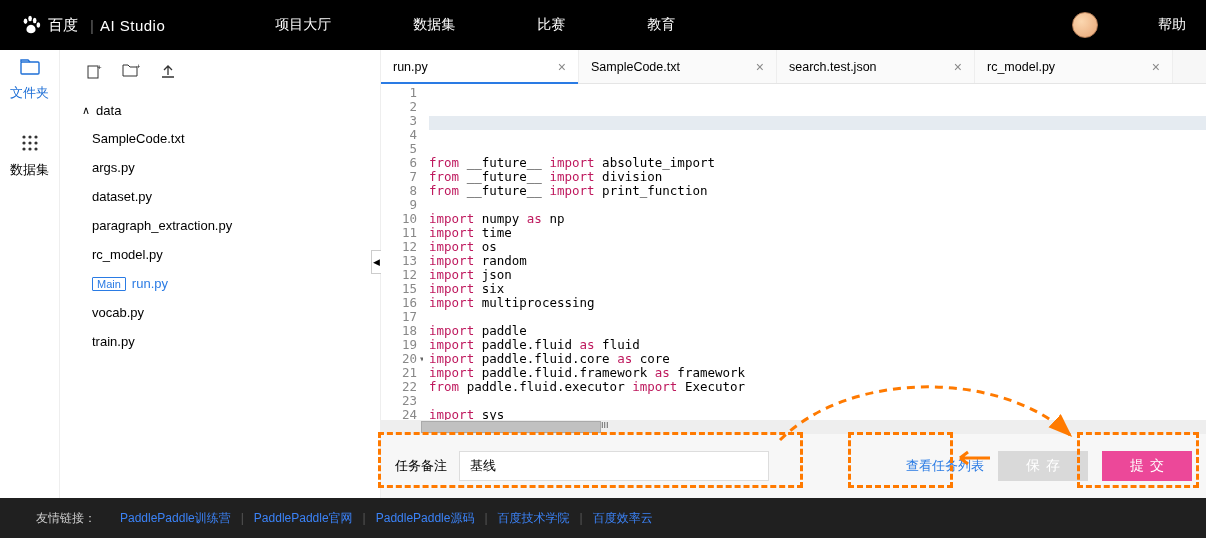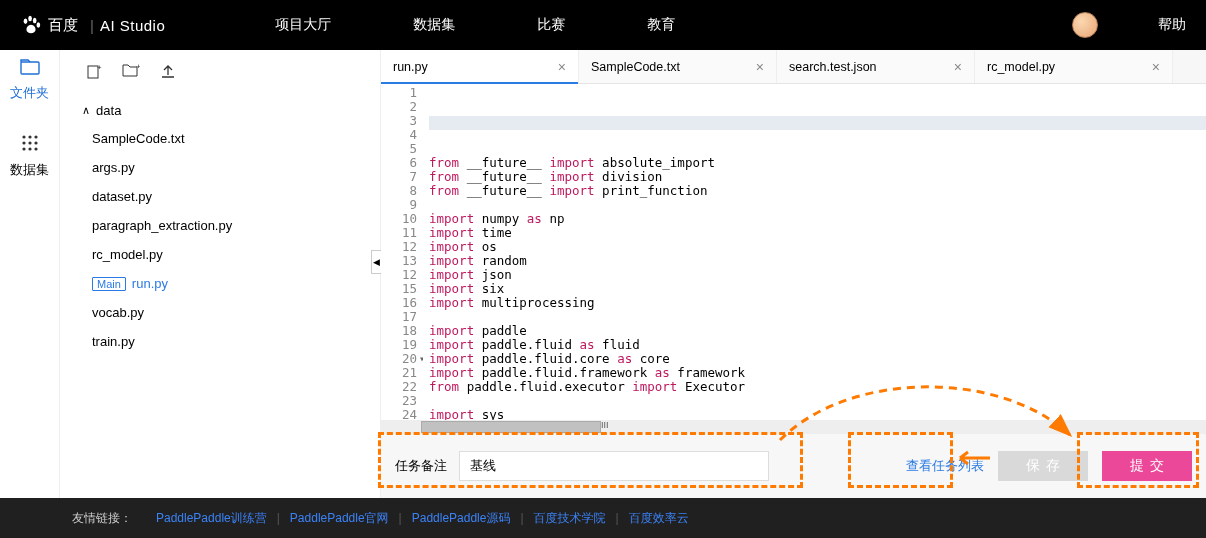--- a/index.html
+++ b/index.html
@@ -50,21 +50,21 @@
 .bottom-bar{height:64px;background:#f7f7f7;display:flex;align-items:center;padding:0 14px;position:relative}
 .lbl{margin-right:12px;font-size:13px}
 .inp{width:310px;height:30px;border:1px solid #ddd;padding:12px 10px;font-size:13px;background:#fff}
 .bar-actions{margin-left:auto;display:flex;align-items:center;gap:14px}
 .link-btn{color:#2a7be4;cursor:pointer;font-size:13px}
 .btn{width:90px;height:30px;display:flex;align-items:center;justify-content:center;font-size:14px;letter-spacing:6px;padding-left:6px;cursor:pointer}
 .btn.gray{background:#d9d9d9;color:#fff}
 .btn.blue{background:#ec4899;color:#fff}
 .dash-box{border:3px dashed #ff7a00;position:absolute;pointer-events:none}
 .arrow-svg{position:absolute;pointer-events:none}
-.footer{height:40px;background:#202020;color:#a0a0a0;font-size:12px;display:flex;align-items:center;padding:0 72px}
+.footer{height:40px;background:#202020;color:#a0a0a0;font-size:12px;display:flex;align-items:center;padding:0 36px}
 .footer .fl{color:#ccc;margin-right:20px}
 .footer a{color:#3b82f6;margin:0 4px}
 .footer .sep{color:#555;margin:0 6px}
 .footer .cp{margin-left:14px;color:#a0a0a0}
 </style>
 </head>
 <body>
 
 <div class="topbar">
   <div class="logo">

